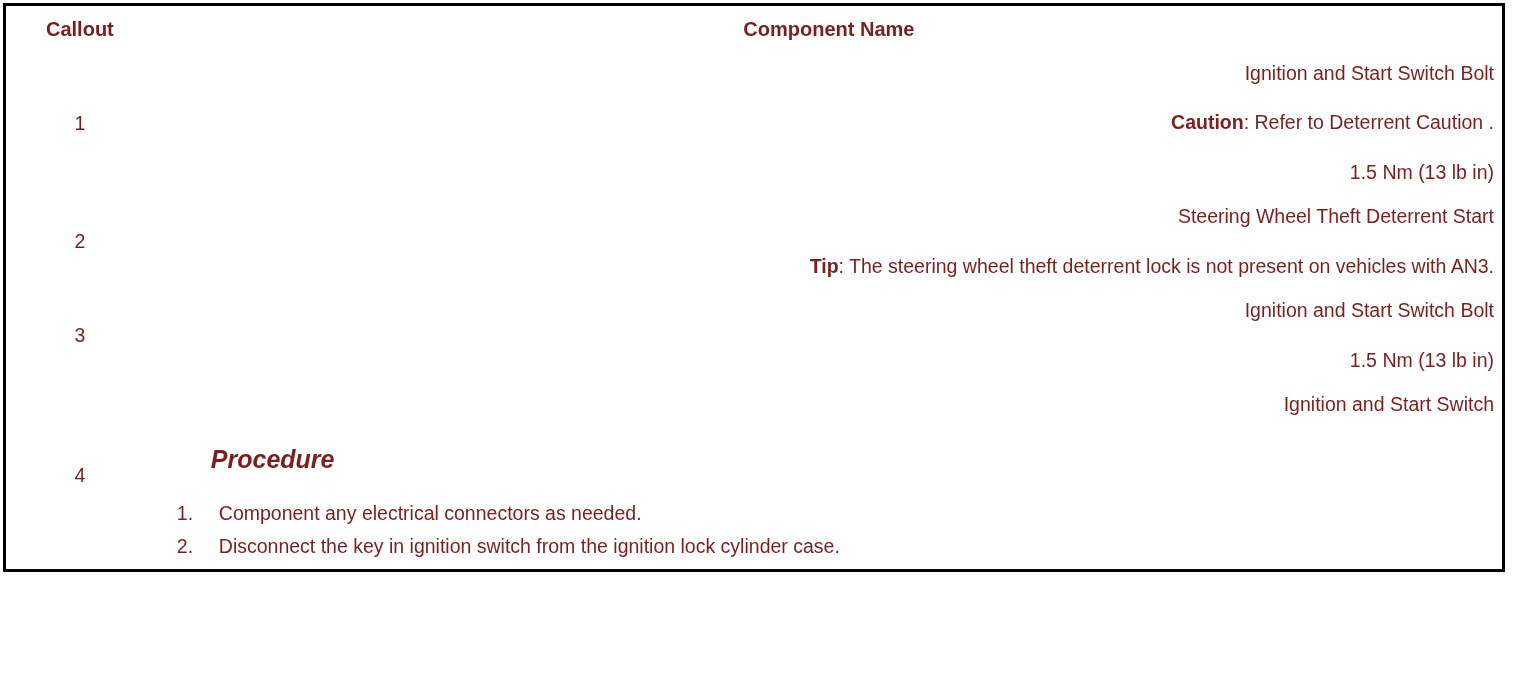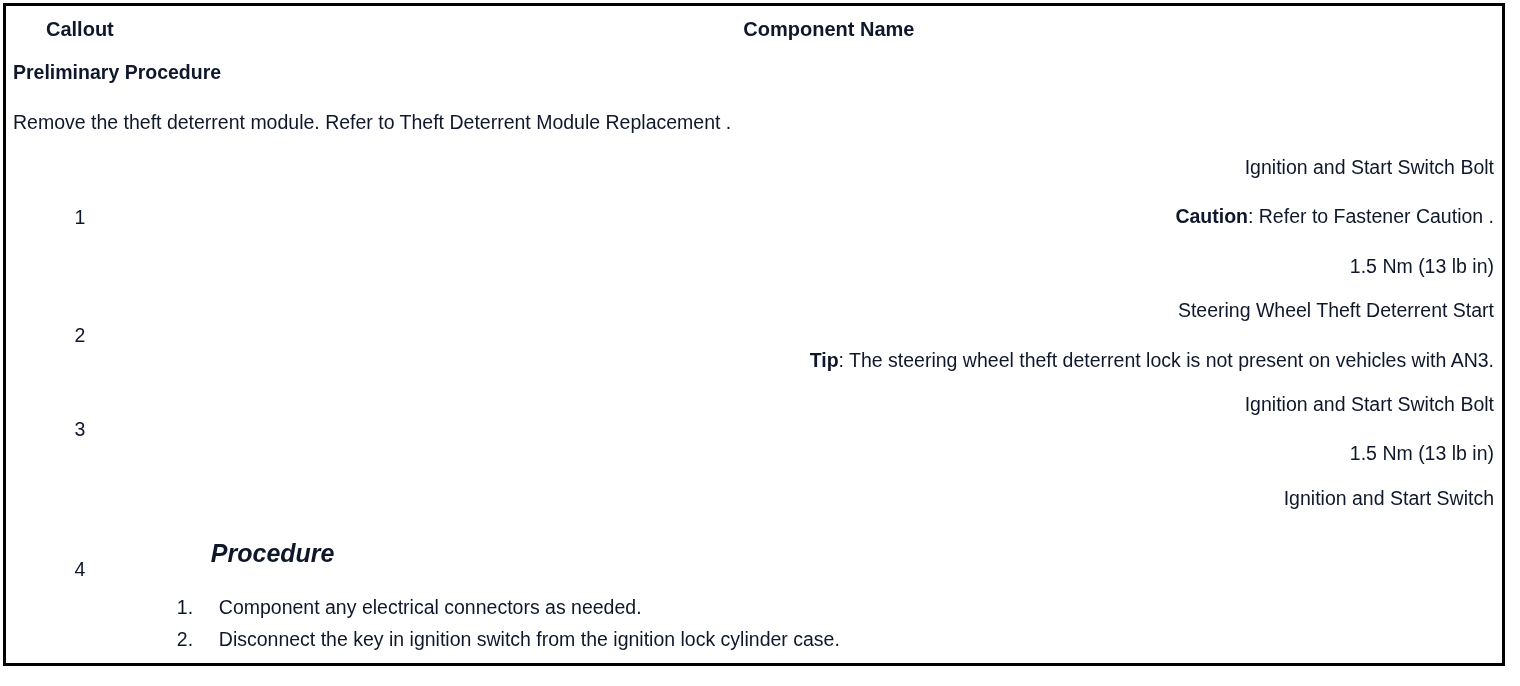--- a/index.html
+++ b/index.html
@@ -45,21 +45,21 @@
     border-left: 3px solid #000;
     border-right: 3px solid #000;
     border-bottom: 3px solid #000;
   }
 
   td {
     vertical-align: top;
     padding: 0;
     font-size: 19.5px;
     line-height: 1.0;
-    color: #0f172a;
+    color: #7f1d1d;
     background: #ffffff;
   }
 
   col.c-callout { width: 149px; }
   col.c-name    { width: 1347px; }
 
   
   .hdr-cell {
     font-weight: bold;
     font-size: 20px;
@@ -168,32 +168,26 @@
       <col class="c-callout">
       <col class="c-name">
     </colgroup>
     <tbody>
 
       <tr>
         <td class="hdr-cell hdr-callout">Callout</td>
         <td class="hdr-cell hdr-name">Component Name</td>
       </tr>
 
-      <tr>
-        <td class="prelim-cell" colspan="2">
-          <div class="prelim-title">Preliminary Procedure</div>
-          <div class="prelim-text">Remove the theft deterrent module. Refer to Theft Deterrent Module Replacement .</div>
-        </td>
-      </tr>
 
       <tr class="body-row">
         <td class="callout-cell">1</td>
         <td class="name-cell">
           <p class="ln"><span>Ignition and Start Switch Bolt</span></p>
-          <p class="ln"><span class="b">Caution</span><span>: Refer to Fastener Caution .</span></p>
+          <p class="ln"><span class="b">Caution</span><span>: Refer to Deterrent Caution .</span></p>
           <p class="ln bold">1.5 Nm (13 lb in)</p>
         </td>
       </tr>
 
       <tr class="body-row">
         <td class="callout-cell">2</td>
         <td class="name-cell">
           <p class="ln"><span>Steering Wheel Theft Deterrent Start</span></p>
           <p class="ln"><span class="b">Tip</span><span>: The steering wheel theft deterrent lock is not present on vehicles with AN3.</span></p>
         </td>

